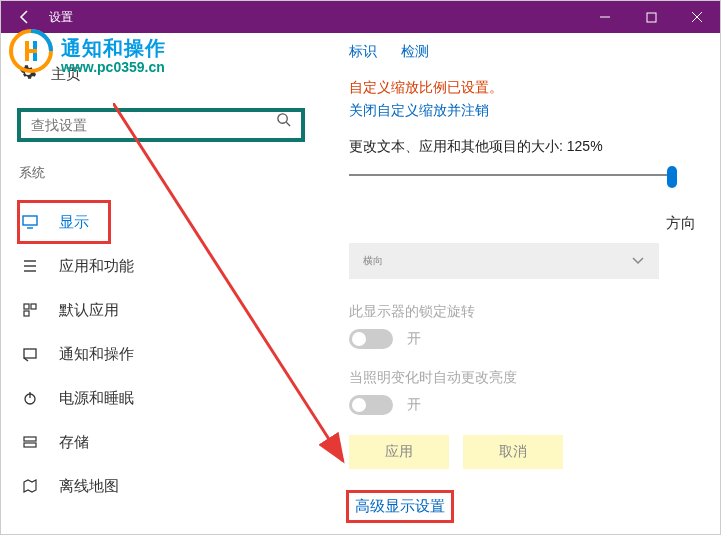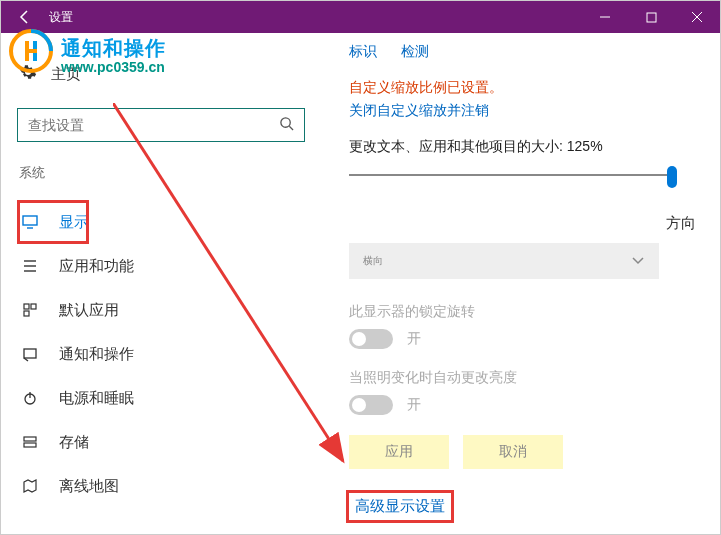--- a/index.html
+++ b/index.html
@@ -18,31 +18,31 @@
 
 .watermark-logo { position: absolute; left: 6px; top: -6px; z-index: 2; }
 .watermark-logo svg { width: 48px; height: 48px; }
 .wm-text1 { position: absolute; left: 60px; top: 2px; font-size: 20px; font-weight: 700; color: #039be5; letter-spacing: 1px; z-index: 2; text-shadow: 1px 1px 0 #fff, -1px -1px 0 #fff; }
 .wm-url { position: absolute; left: 60px; top: 26px; font-size: 14px; color: #009688; font-weight: 600; z-index: 2; }
 
 .nav-home { display: flex; align-items: center; gap: 14px; margin: 20px 0 22px 2px; }
 .nav-home .icon { font-size: 17px; color: #333; }
 .nav-home .label { font-size: 15px; color: #333; }
 
-.search { border: 1px solid #0f766e; height: 34px; display: flex; align-items: center; padding: 0 10px; margin-bottom: 22px; }
+.search { border: 4px solid #0f766e; height: 34px; display: flex; padding: 0 10px; margin-bottom: 22px; }
 .search input { border: none; outline: none; flex: 1; font-size: 14px; background: transparent; }
 .search .mag { font-size: 15px; color: #555; }
 
 .group-label { font-size: 13px; color: #666; margin-bottom: 18px; padding-left: 2px; }
 
 .nav-item { display: flex; align-items: center; gap: 20px; height: 44px; padding-left: 4px; font-size: 15px; color: #333; cursor: pointer; }
 .nav-item .icon { width: 18px; display: inline-flex; justify-content: center; font-size: 16px; color: #333; }
 .nav-item.active { color: #0078d7; }
 .nav-item.active .icon { color: #0078d7; }
-.nav-item.highlighted { outline: 3px solid #e53935; outline-offset: -3px; width: 72px; }
+.nav-item.highlighted { outline: 3px solid #e53935; outline-offset: -3px; width: 94px; }
 
 .top-links { display: flex; gap: 24px; margin-bottom: 18px; }
 .top-links a { color: #0067c0; font-size: 14px; text-decoration: none; }
 
 .warn { color: #d83b01; font-size: 14px; margin-bottom: 4px; }
 .link-blue { color: #0067c0; font-size: 14px; margin-bottom: 18px; display: inline-block; }
 
 .sec-label { font-size: 14px; color: #222; margin-bottom: 8px; }
 .slider-wrap { position: relative; height: 28px; margin-bottom: 22px; width: 320px; }
 .slider-track { position: absolute; top: 10px; left: 0; right: 0; height: 2px; background: #888; }

